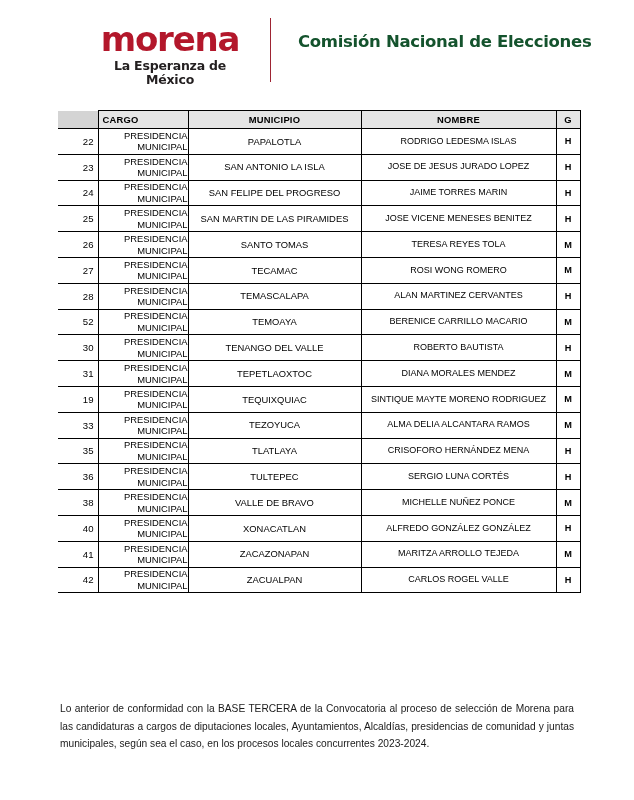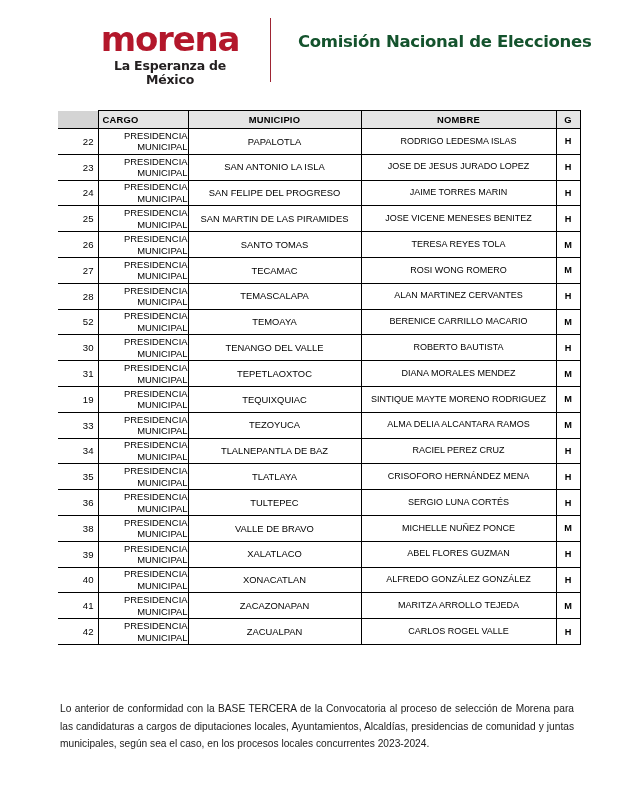--- a/index.html
+++ b/index.html
@@ -255,53 +255,39 @@
           <td class="g">M</td>
         </tr>
         <tr>
           <td class="idx">33</td>
           <td class="cargo">PRESIDENCIA MUNICIPAL</td>
           <td class="muni">TEZOYUCA</td>
           <td class="nombre">ALMA DELIA ALCANTARA RAMOS</td>
           <td class="g">M</td>
         </tr>
         <tr>
-          <td class="idx">34</td>
-          <td class="cargo">PRESIDENCIA MUNICIPAL</td>
-          <td class="muni">TLALNEPANTLA DE BAZ</td>
-          <td class="nombre">RACIEL PEREZ CRUZ</td>
-          <td class="g">H</td>
-        </tr>
-        <tr>
           <td class="idx">35</td>
           <td class="cargo">PRESIDENCIA MUNICIPAL</td>
           <td class="muni">TLATLAYA</td>
           <td class="nombre">CRISOFORO HERNÁNDEZ MENA</td>
           <td class="g">H</td>
         </tr>
         <tr>
           <td class="idx">36</td>
           <td class="cargo">PRESIDENCIA MUNICIPAL</td>
           <td class="muni">TULTEPEC</td>
           <td class="nombre">SERGIO LUNA CORTÉS</td>
           <td class="g">H</td>
         </tr>
         <tr>
           <td class="idx">38</td>
           <td class="cargo">PRESIDENCIA MUNICIPAL</td>
           <td class="muni">VALLE DE BRAVO</td>
           <td class="nombre">MICHELLE NUÑEZ PONCE</td>
           <td class="g">M</td>
-        </tr>
-        <tr>
-          <td class="idx">39</td>
-          <td class="cargo">PRESIDENCIA MUNICIPAL</td>
-          <td class="muni">XALATLACO</td>
-          <td class="nombre">ABEL FLORES GUZMAN</td>
-          <td class="g">H</td>
         </tr>
         <tr>
           <td class="idx">40</td>
           <td class="cargo">PRESIDENCIA MUNICIPAL</td>
           <td class="muni">XONACATLAN</td>
           <td class="nombre">ALFREDO GONZÁLEZ GONZÁLEZ</td>
           <td class="g">H</td>
         </tr>
         <tr>
           <td class="idx">41</td>

